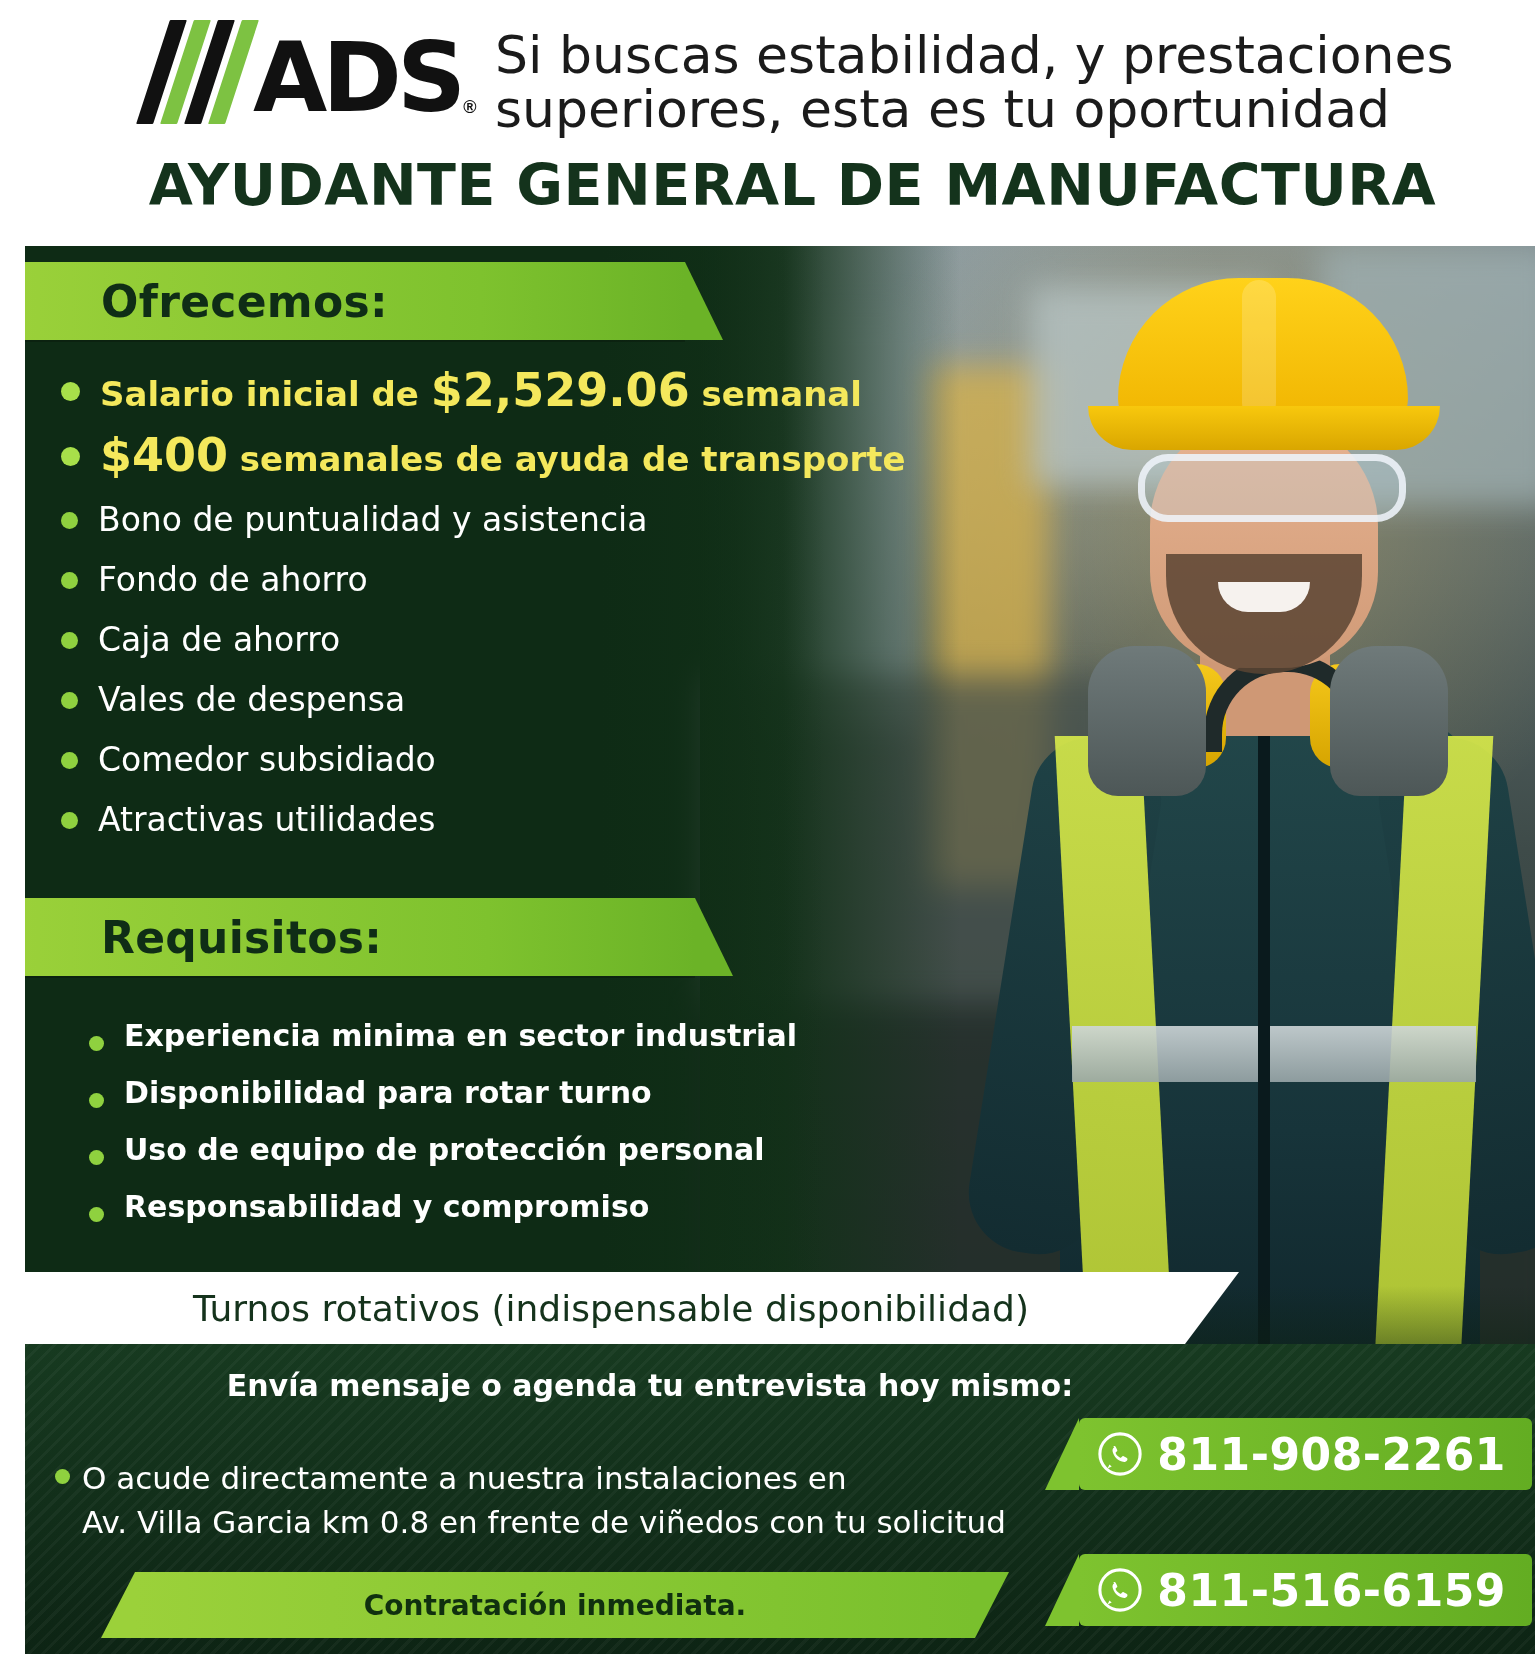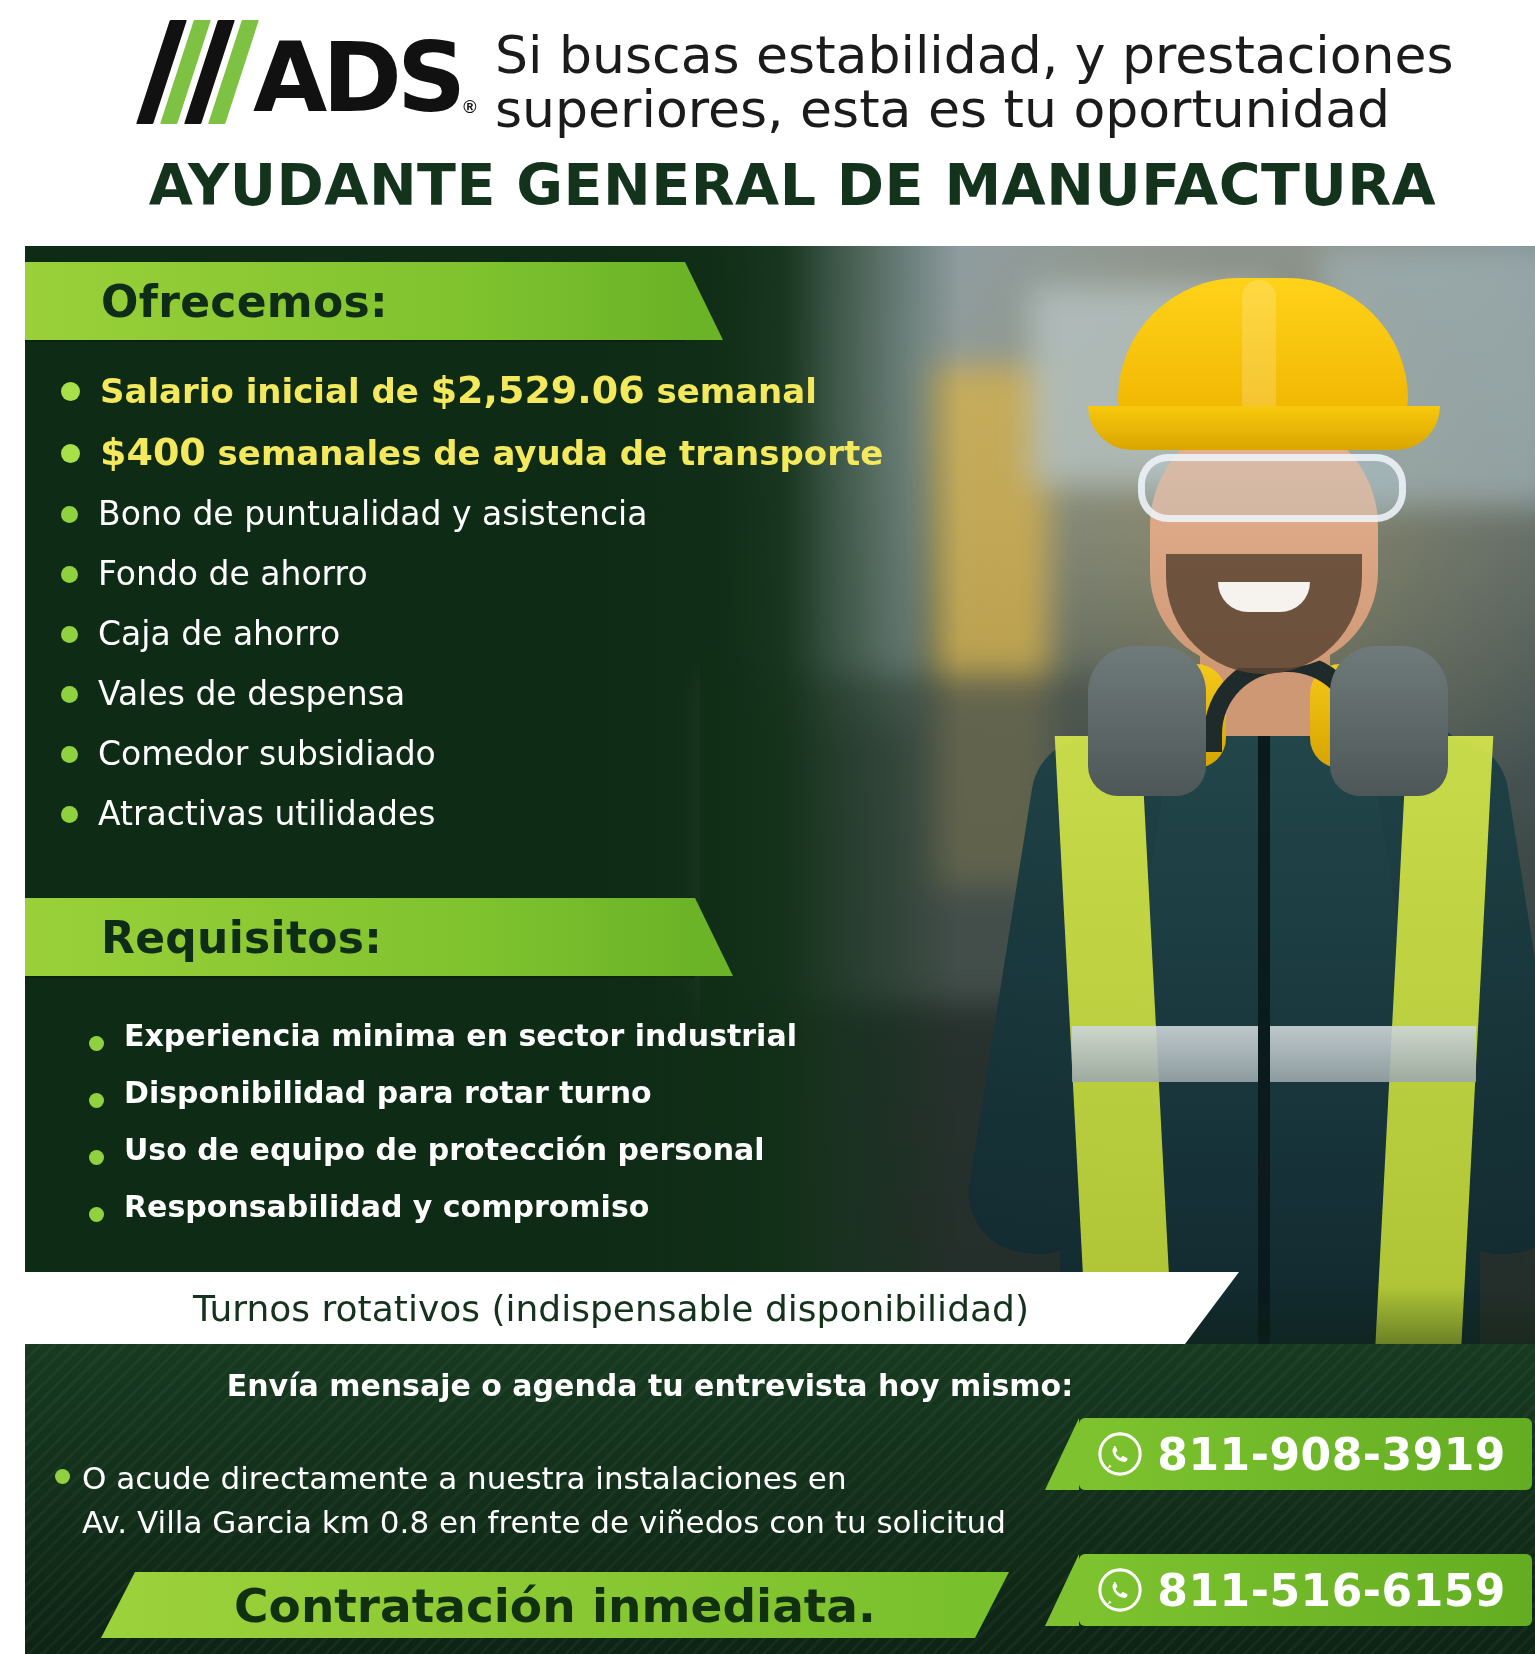--- a/index.html
+++ b/index.html
@@ -275,21 +275,21 @@
     line-height: 44px;
   }
   .hl {
     color: #f4e85c;
     font-weight: bold;
     font-size: 34px;
   }
   .hl-big {
     color: #f4e85c;
     font-weight: bold;
-    font-size: 38px;
+    font-size: 46px;
   }
   .offer-item.big .dot { background: #a8e04a; width: 19px; height: 19px; }
 
   .req-list {
     position: absolute; left: 64px; top: 768px; width: 760px;
   }
   .req-item { display: flex; align-items: center; margin-bottom: 13px; }
   .req-dot {
     width: 15px; height: 15px; border-radius: 50%;
     background: #8fd13f; margin-top: 15px; margin-right: 20px; flex: none;
@@ -369,21 +369,21 @@
   .contrat::before {
     content: "";
     position: absolute; left: -34px; top: 0;
     width: 0; height: 0;
     border-bottom: 66px solid #9bd13a;
     border-left: 34px solid transparent;
   }
   .contrat-text {
     font-family: "DejaVu Sans", sans-serif;
     font-weight: bold;
-    font-size: 47px;
+    font-size: 28px;
     color: #10300f;
   }
 
   .phone-pill {
     position: absolute;
     height: 72px;
     background: linear-gradient(90deg,#7ec32f 0%, #63ad22 100%);
     border-radius: 6px;
     display: flex; align-items: center;
     padding: 0 26px 0 18px;
@@ -556,21 +556,21 @@
     <div class="contrat">
       <div class="contrat-text">Contratación inmediata.</div>
     </div>
 
     <div class="phone-pill" id="phone-1">
       <svg class="wa-icon" viewBox="0 0 48 48">
         <circle cx="24" cy="24" r="21" fill="none" stroke="#ffffff" stroke-width="3.2"></circle>
         <path d="M17 16c1.2-.6 2.1-.3 2.6.7l1.5 3c.3.7.1 1.3-.5 1.8l-.9.8c-.3.3-.4.6-.2 1 .9 2 2.6 3.7 4.7 4.6.4.2.8.1 1-.2l.8-.9c.5-.6 1.1-.8 1.8-.5l3 1.5c1 .5 1.3 1.4.7 2.6-.8 1.5-2.6 2.2-4.4 1.8-5.3-1.1-9.7-5.5-10.8-10.8-.4-1.8.3-3.6 1.7-4.4z" fill="#ffffff"></path>
         <path d="M13 35l-2 4 4.3-1.9z" fill="#ffffff"></path>
       </svg>
-      <div class="phone-number">811-908-3919</div>
+      <div class="phone-number">811-908-2261</div>
     </div>
 
     <div class="phone-pill" id="phone-2">
       <svg class="wa-icon" viewBox="0 0 48 48">
         <circle cx="24" cy="24" r="21" fill="none" stroke="#ffffff" stroke-width="3.2"></circle>
         <path d="M17 16c1.2-.6 2.1-.3 2.6.7l1.5 3c.3.7.1 1.3-.5 1.8l-.9.8c-.3.3-.4.6-.2 1 .9 2 2.6 3.7 4.7 4.6.4.2.8.1 1-.2l.8-.9c.5-.6 1.1-.8 1.8-.5l3 1.5c1 .5 1.3 1.4.7 2.6-.8 1.5-2.6 2.2-4.4 1.8-5.3-1.1-9.7-5.5-10.8-10.8-.4-1.8.3-3.6 1.7-4.4z" fill="#ffffff"></path>
         <path d="M13 35l-2 4 4.3-1.9z" fill="#ffffff"></path>
       </svg>
       <div class="phone-number">811-516-6159</div>
     </div>

